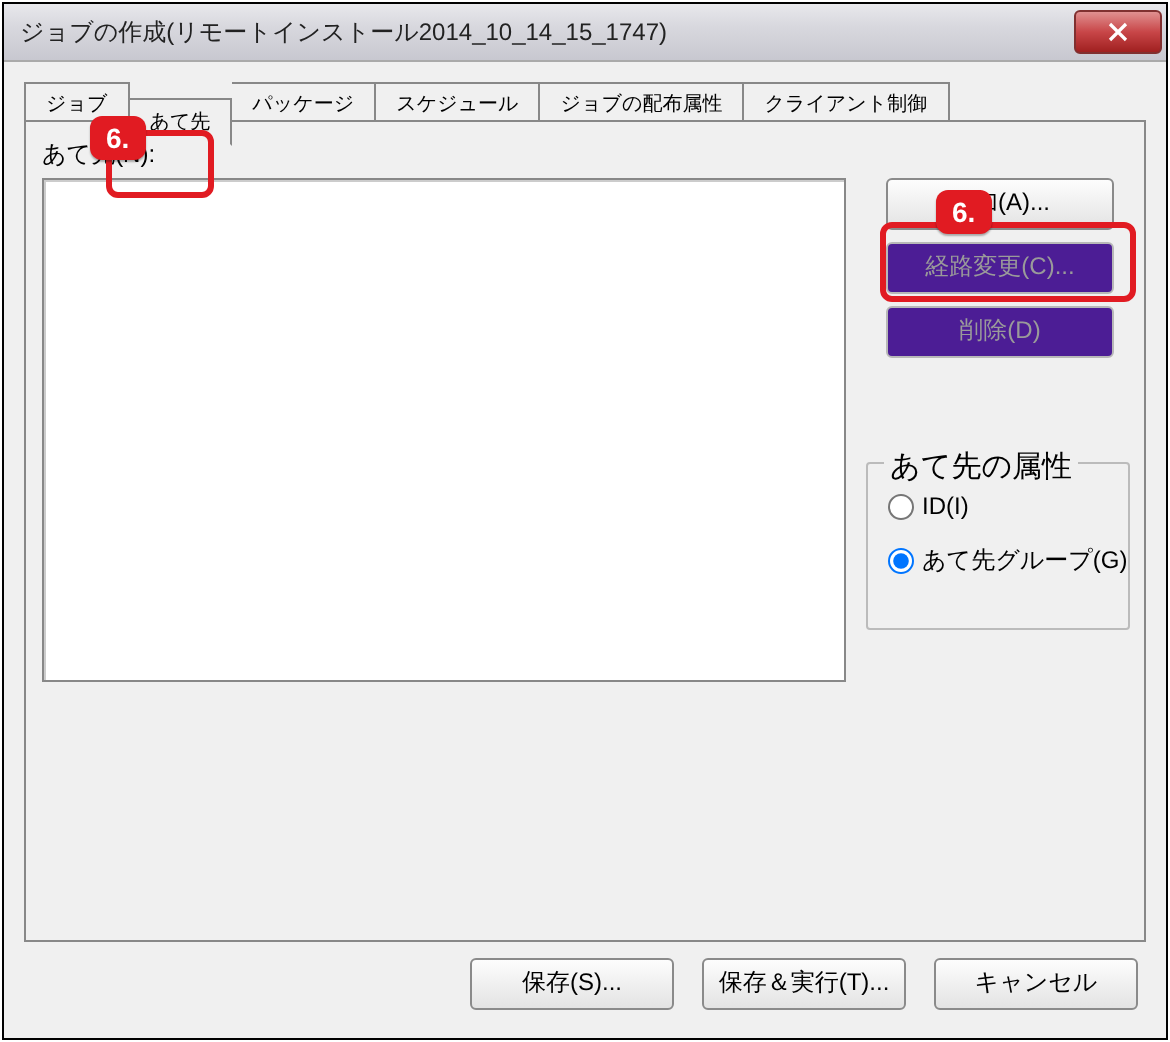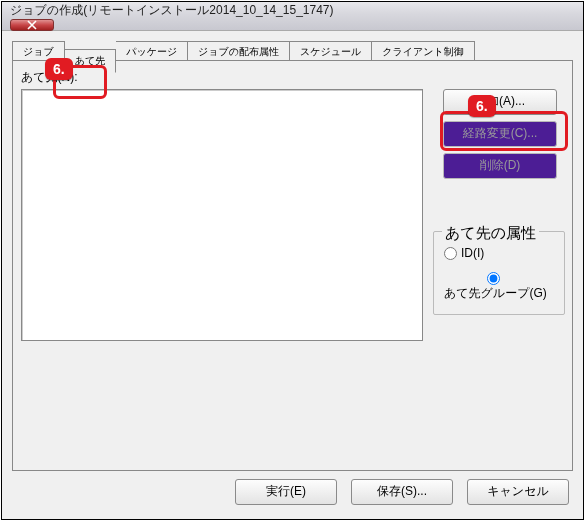--- a/index.html
+++ b/index.html
@@ -19,22 +19,22 @@
     background: #f0f0f0;
     display: flex;
     flex-direction: column;
     margin: 1px;
   }
   .titlebar {
     height: 28px;
     background: linear-gradient(to bottom, #e8e8ec 0%, #d8d8de 40%, #c8c8d0 100%);
     border-bottom: 1px solid #aaa;
     display: flex;
+    align-items: center;
     padding: 0 2px 0 8px;
-    flex-direction: column;
   }
   .titlebar-title {
     flex: 1;
     color: #222;
     font-size: 12px;
     white-space: nowrap;
   }
   .close-btn {
     width: 42px;
     height: 20px;
@@ -151,21 +151,21 @@
   .radio-row {
     position: absolute;
     left: 10px;
     font-size: 12px;
     display: flex;
     align-items: center;
     gap: 0;
   }
   .radio-row input { margin:0 4px 0 0; }
   .r1 { top: 14px; }
-  .r2 { top: 40px; flex-direction: column; }
+  .r2 { top: 40px; }
 
   .bottom-btns {
     position: absolute;
     left: 0; right: 0; bottom: 10px;
     height: 30px;
     display: flex;
     justify-content: flex-end;
     padding-right: 14px;
     gap: 14px;
   }
@@ -219,22 +219,22 @@
       </svg>
     </div>
   </div>
 
   <div class="client">
 
     <div class="tabstrip">
       <div class="tab"><span>ジョブ</span></div>
       <div class="tab active"><span>あて先</span></div>
       <div class="tab"><span>パッケージ</span></div>
+      <div class="tab"><span>スケジュール</span></div>
       <div class="tab"><span>ジョブの配布属性</span></div>
-      <div class="tab"><span>スケジュール</span></div>
       <div class="tab"><span>クライアント制御</span></div>
     </div>
 
     <div class="tab-panel">
 
       <div class="label-dest">あて先(N):</div>
 
       <div class="dest-list"></div>
 
       <div class="side-btns">
@@ -251,22 +251,22 @@
         </label>
         <label class="radio-row r2">
           <input type="radio" name="destattr" checked="" style="">
           <span>あて先グループ(G)</span>
         </label>
       </div>
 
     </div>
 
     <div class="bottom-btns">
-      <div class="btn"><span>実行(E)</span></div>
       <div class="btn"><span>保存(S)...</span></div>
+      <div class="btn"><span>保存＆実行(T)...</span></div>
       <div class="btn"><span>キャンセル</span></div>
     </div>
 
     <div class="callout callout1">6.</div>
     <div class="hl hl1"></div>
     <div class="callout callout2">6.</div>
     <div class="hl hl2"></div>
 
   </div>
 </div>

